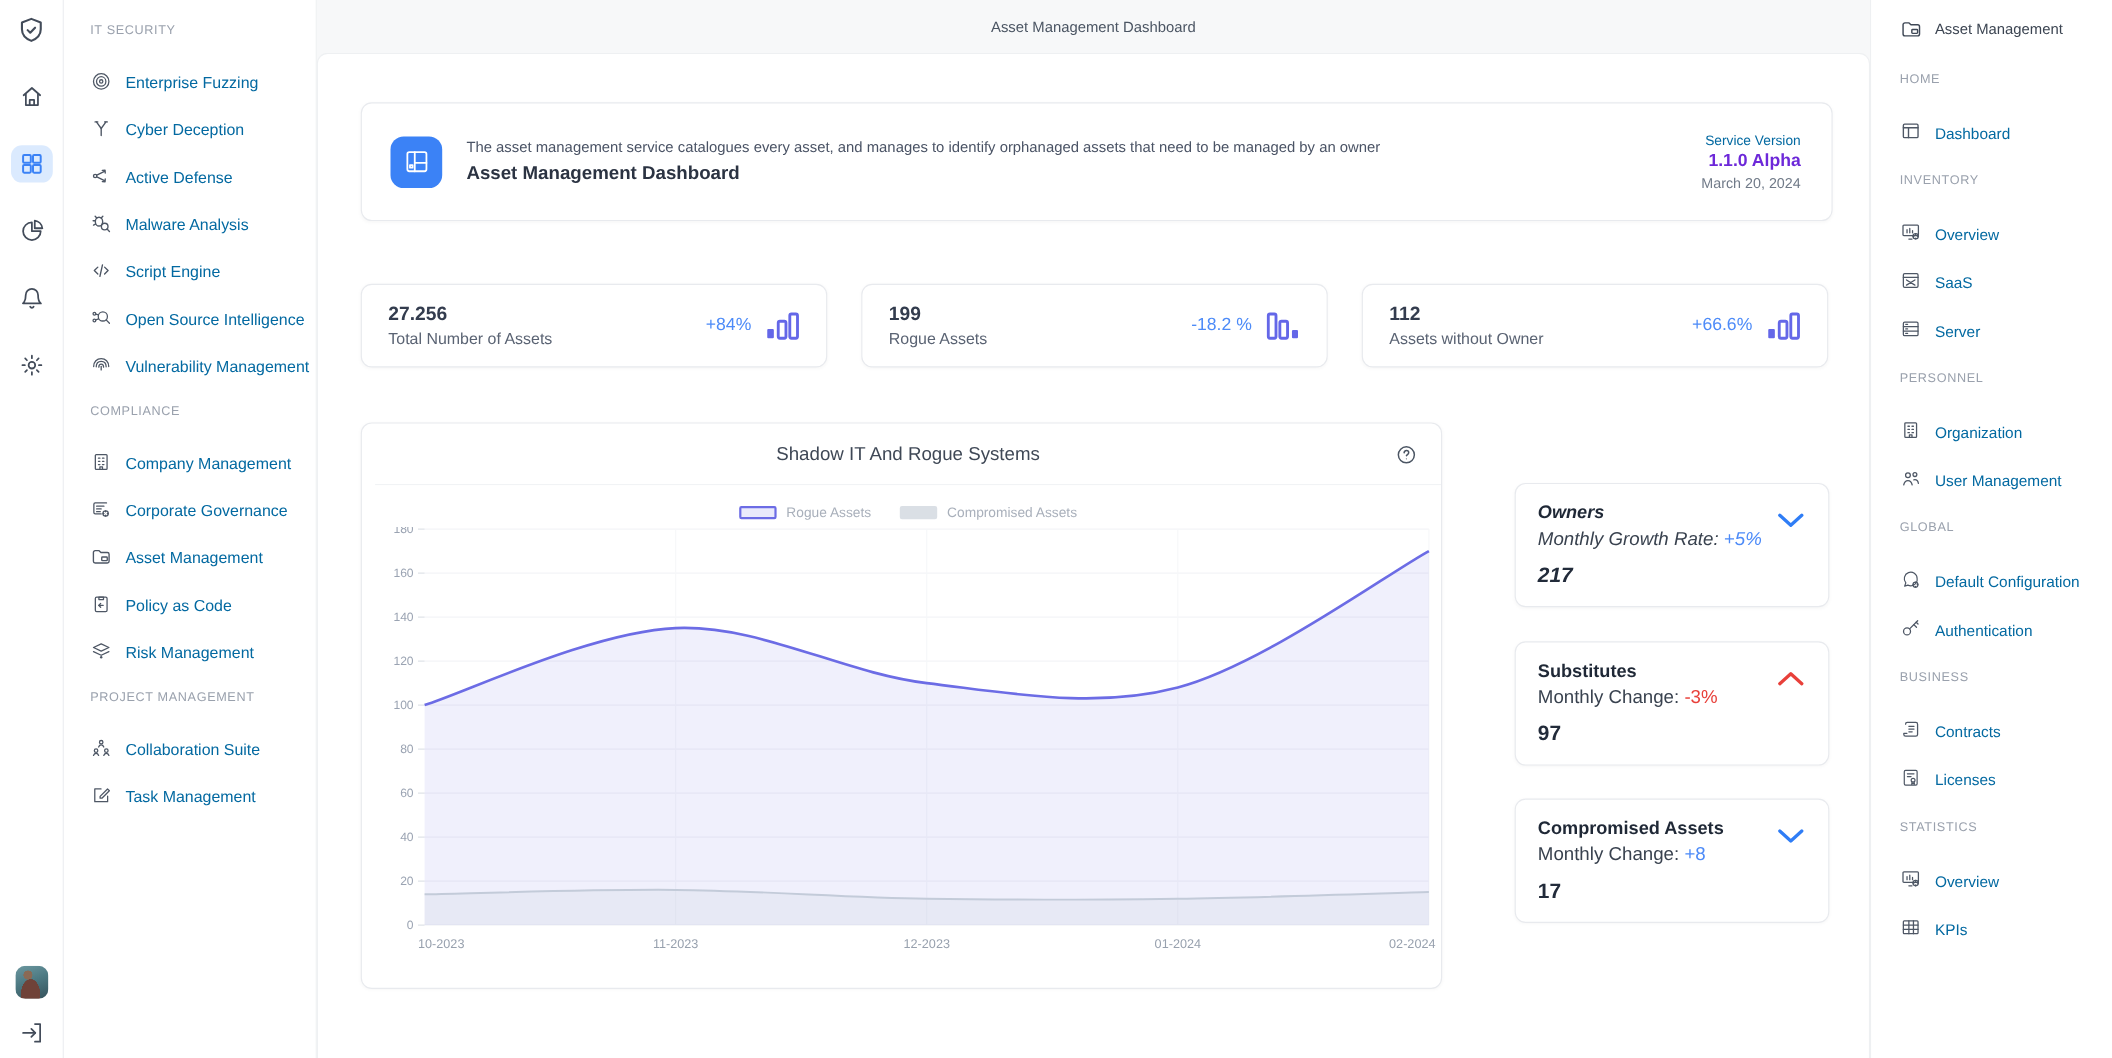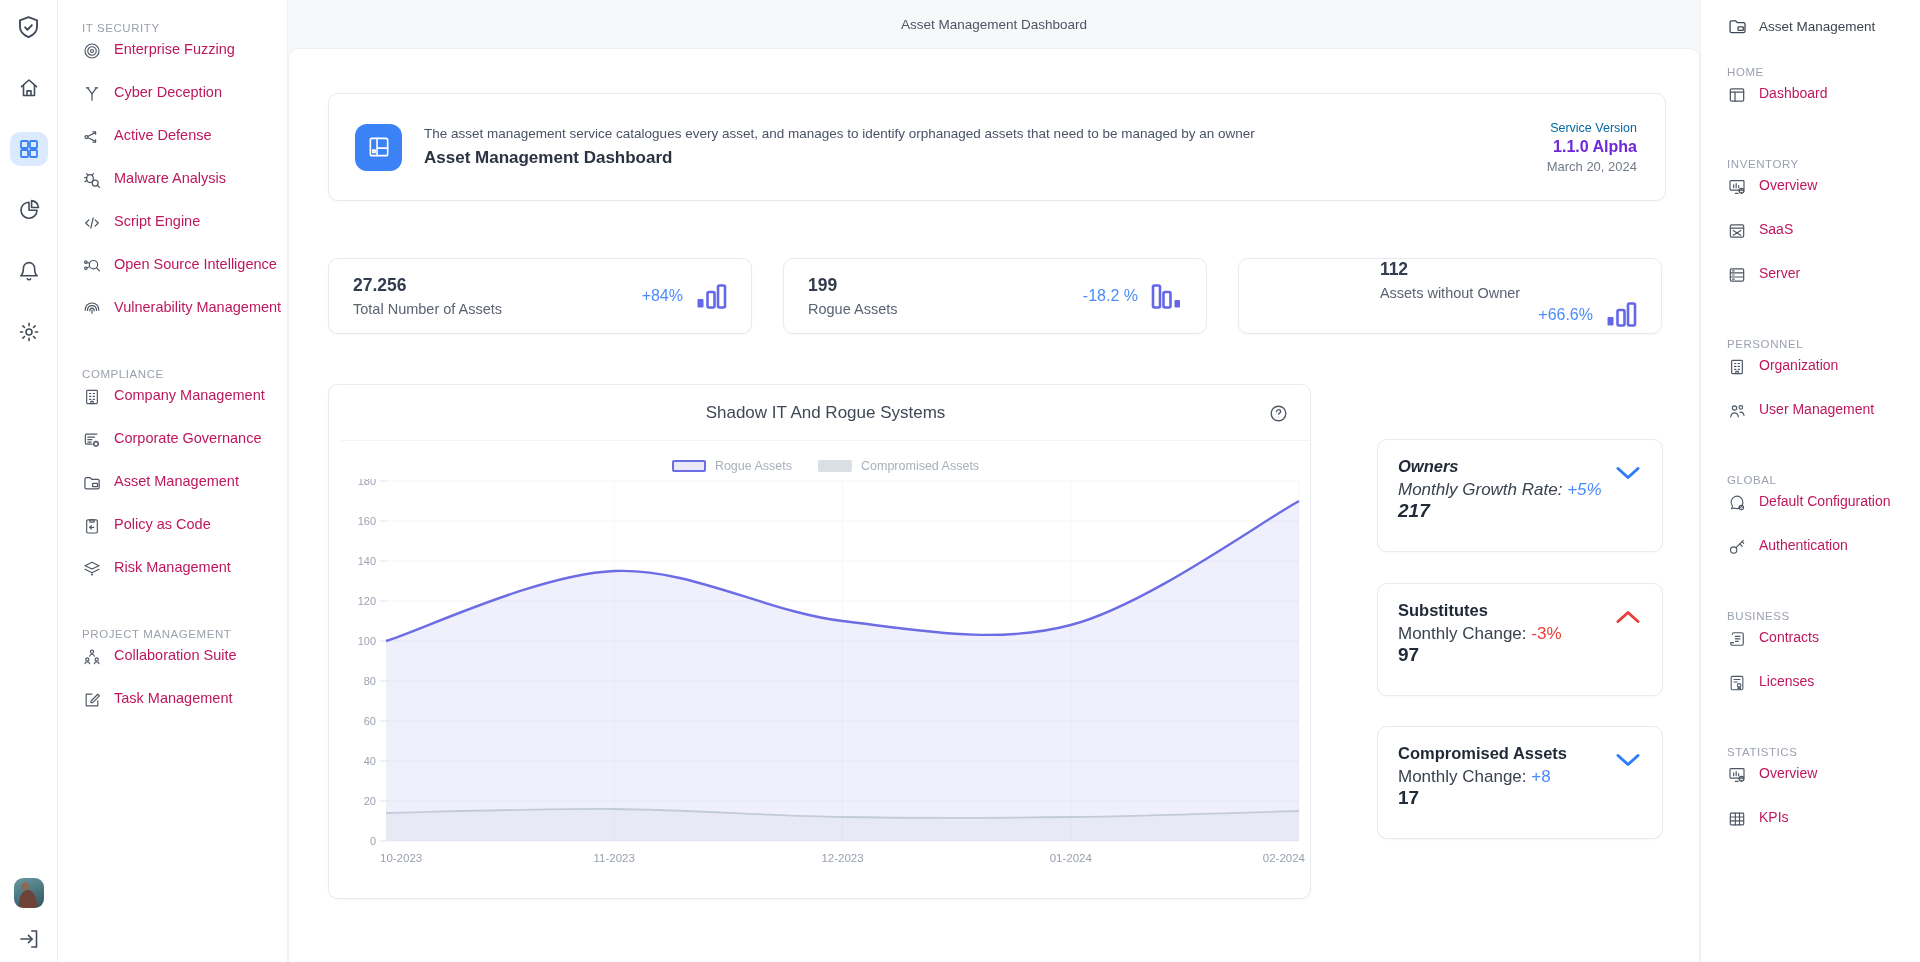--- a/index.html
+++ b/index.html
@@ -17,21 +17,21 @@
   .avatar { width:30px; height:30px; border-radius:9px;
     background:
       radial-gradient(circle at 38% 28%, #8a6a55 0 14%, rgba(0,0,0,0) 15%),
       radial-gradient(ellipse at 46% 88%, #6f4238 0 38%, rgba(0,0,0,0) 39%),
       linear-gradient(160deg,#6d98a0 0%,#4d7a83 45%,#35525b 100%);
     cursor:pointer; }
 
   
   .left-sidebar { position:absolute; left:58px; top:0; width:230px; height:100%; background:#fff; border-right:1px solid #eef0f2; padding:18px 0 0 24px; z-index:4; }
   .section-title { font-size:11.5px; letter-spacing:.05em; color:#9aa1ad; height:20px; display:flex; align-items:center; margin-bottom:3px; }
-  .ls-item, .rs-item { height:43px; display:flex; align-items:flex-start; gap:12px; color:#be185d; font-size:14.5px; cursor:pointer; white-space:nowrap; }
+  .ls-item, .rs-item { height:43px; display:flex; align-items:flex-end; gap:12px; color:#0369a1; font-size:14.5px; cursor:pointer; white-space:nowrap; }
   .ls-item .icn, .rs-item .icn { width:20px; height:20px; color:#4e5765; flex:0 0 auto; display:flex; }
   .icn svg { width:100%; height:100%; }
   .ls-section + .ls-section { margin-top:22px; }
 
   
   .page-title { position:absolute; left:288px; top:17px; width:1412px; text-align:center; font-size:13.5px; color:#4b5563; z-index:2; }
 
   
   .main-panel { position:absolute; left:288px; top:48px; width:1412px; height:914px; background:#fff; border:1px solid #eef0f2; border-bottom:none; border-radius:10px 10px 0 0; z-index:3; }
   .card { position:absolute; background:#fff; border:1px solid #e8eaee; border-radius:10px; box-shadow:0 1px 3px rgba(16,24,40,.03); }
@@ -64,21 +64,21 @@
   .help-btn { position:absolute; right:22px; top:19px; width:19px; height:19px; background:none; border:none; color:#4b5563; cursor:pointer; padding:0; }
   .cc-legend { margin-top:12px; height:26px; display:flex; align-items:center; justify-content:center; gap:26px; }
   .legend-item { display:flex; align-items:center; gap:9px; font-size:12.5px; color:#a9b0bb; }
   .legend-swatch { width:34px; height:12px; border-radius:2px; }
   .cc-plot { margin-left:10px; display:block; }
 
   
   .info-card { left:1088px; width:286px; height:113px; padding:17px 20px; cursor:pointer; }
   .ic-title { font-size:16.5px; font-weight:bold; color:#1f2836; }
   .ic-sub { font-size:17px; color:#39424f; margin-top:4px; }
-  .ic-value { font-size:19px; font-weight:bold; color:#222b3a; }
+  .ic-value { font-size:19px; font-weight:bold; color:#222b3a; margin-top:13px; }
   .ic-chevron { position:absolute; right:22px; top:26px; width:24px; height:14px; }
 
   
   .right-sidebar { position:absolute; right:0; top:0; width:220px; height:100%; background:#fff; border-left:1px solid #eef0f2; padding:16px 0 0 26px; z-index:4; }
   .rs-title { display:flex; align-items:center; gap:11px; font-size:13.5px; color:#3c4552; margin-bottom:10px; }
   .rs-title .icn { width:21px; height:21px; color:#3f4856; }
   .rs-section-title { margin-top:25px; }
   .rs-item { height:44px; font-size:14px; }
 </style>
 </head>
@@ -348,21 +348,21 @@
           <span class="sc-change">-18.2 %</span>
           <span class="sc-trend">
             <svg viewBox="0 0 31 27" fill="none">
               <rect x="2" y="2.5" width="7" height="22" rx="1.5" stroke="currentColor" stroke-width="2.6"></rect>
               <rect x="12.5" y="9" width="7" height="15.5" rx="1.5" stroke="currentColor" stroke-width="2.6"></rect>
               <rect x="23.5" y="17" width="5.5" height="7.5" rx="1" fill="currentColor"></rect>
             </svg>
           </span>
         </div>
       </article>
-      <article class="card stat-card" style="left: 949px; flex-direction: column;">
+      <article class="card stat-card" style="left: 949px;">
         <div class="sc-left">
           <div class="sc-value">112</div>
           <div class="sc-label">Assets without Owner</div>
         </div>
         <div class="sc-right">
           <span class="sc-change">+66.6%</span>
           <span class="sc-trend">
             <svg viewBox="0 0 31 27" fill="none">
               <rect x="1.5" y="16" width="6" height="8.5" rx="1" fill="currentColor"></rect>
               <rect x="11.5" y="9" width="7" height="15.5" rx="1.5" stroke="currentColor" stroke-width="2.6"></rect>

